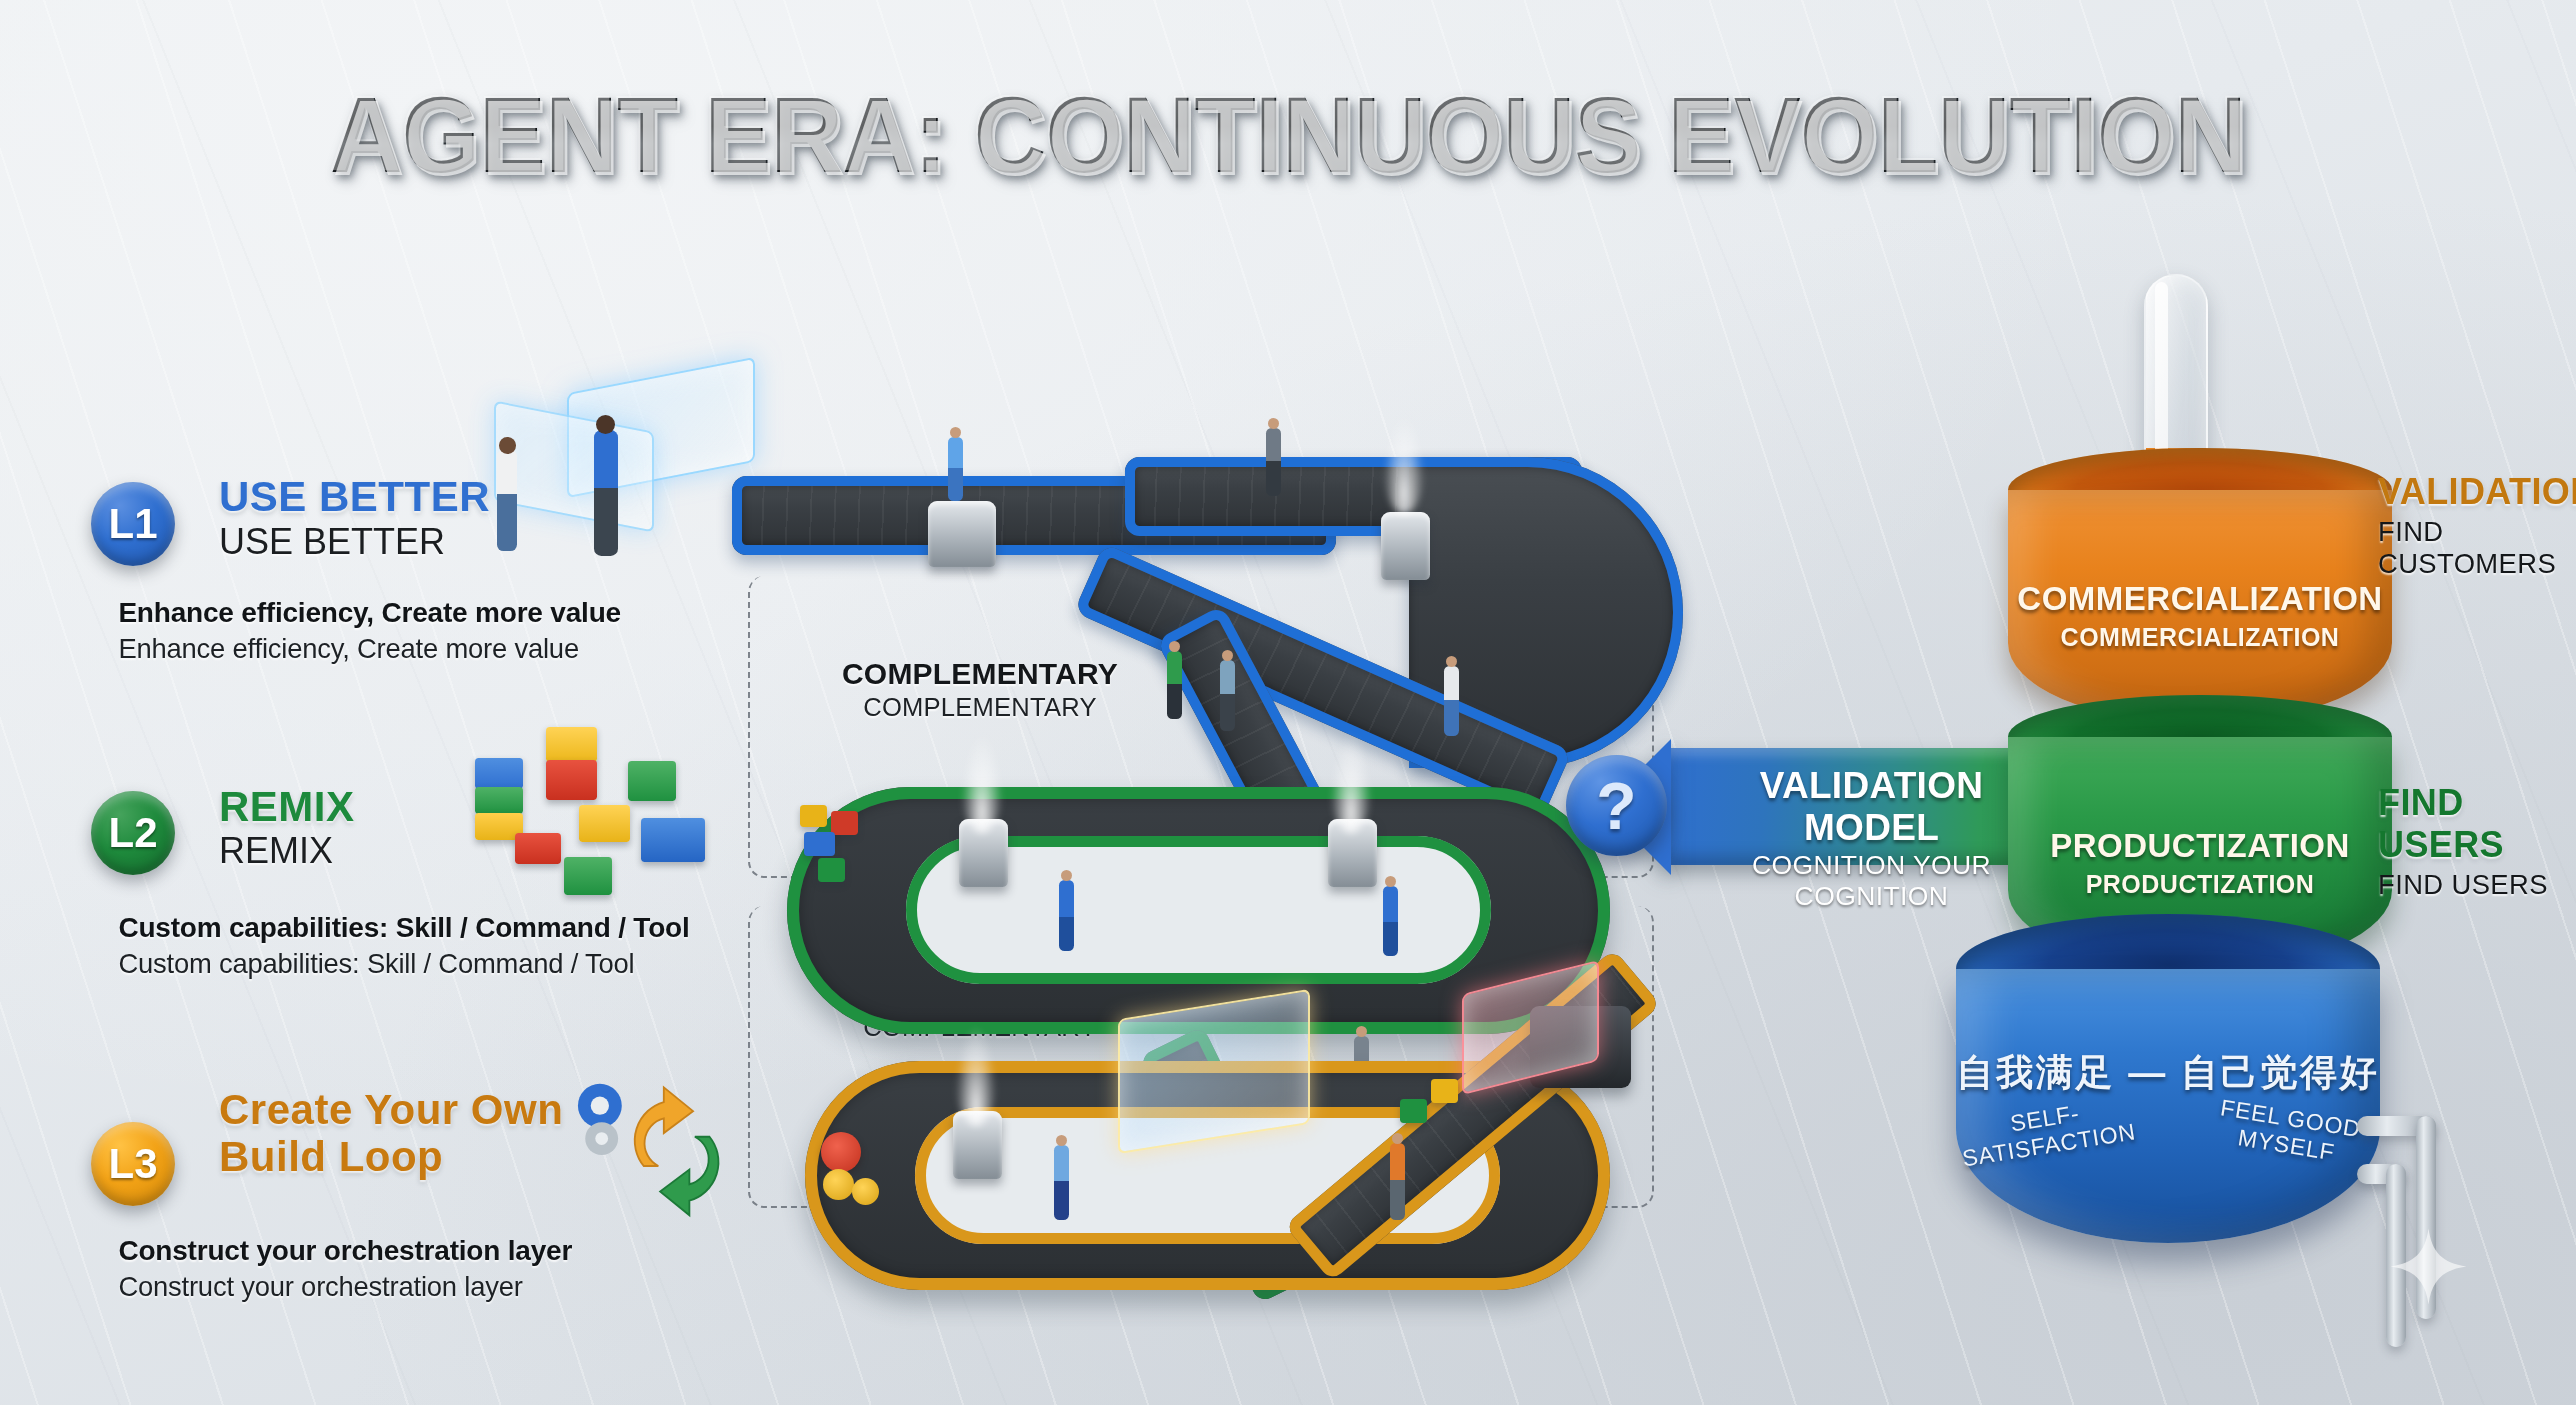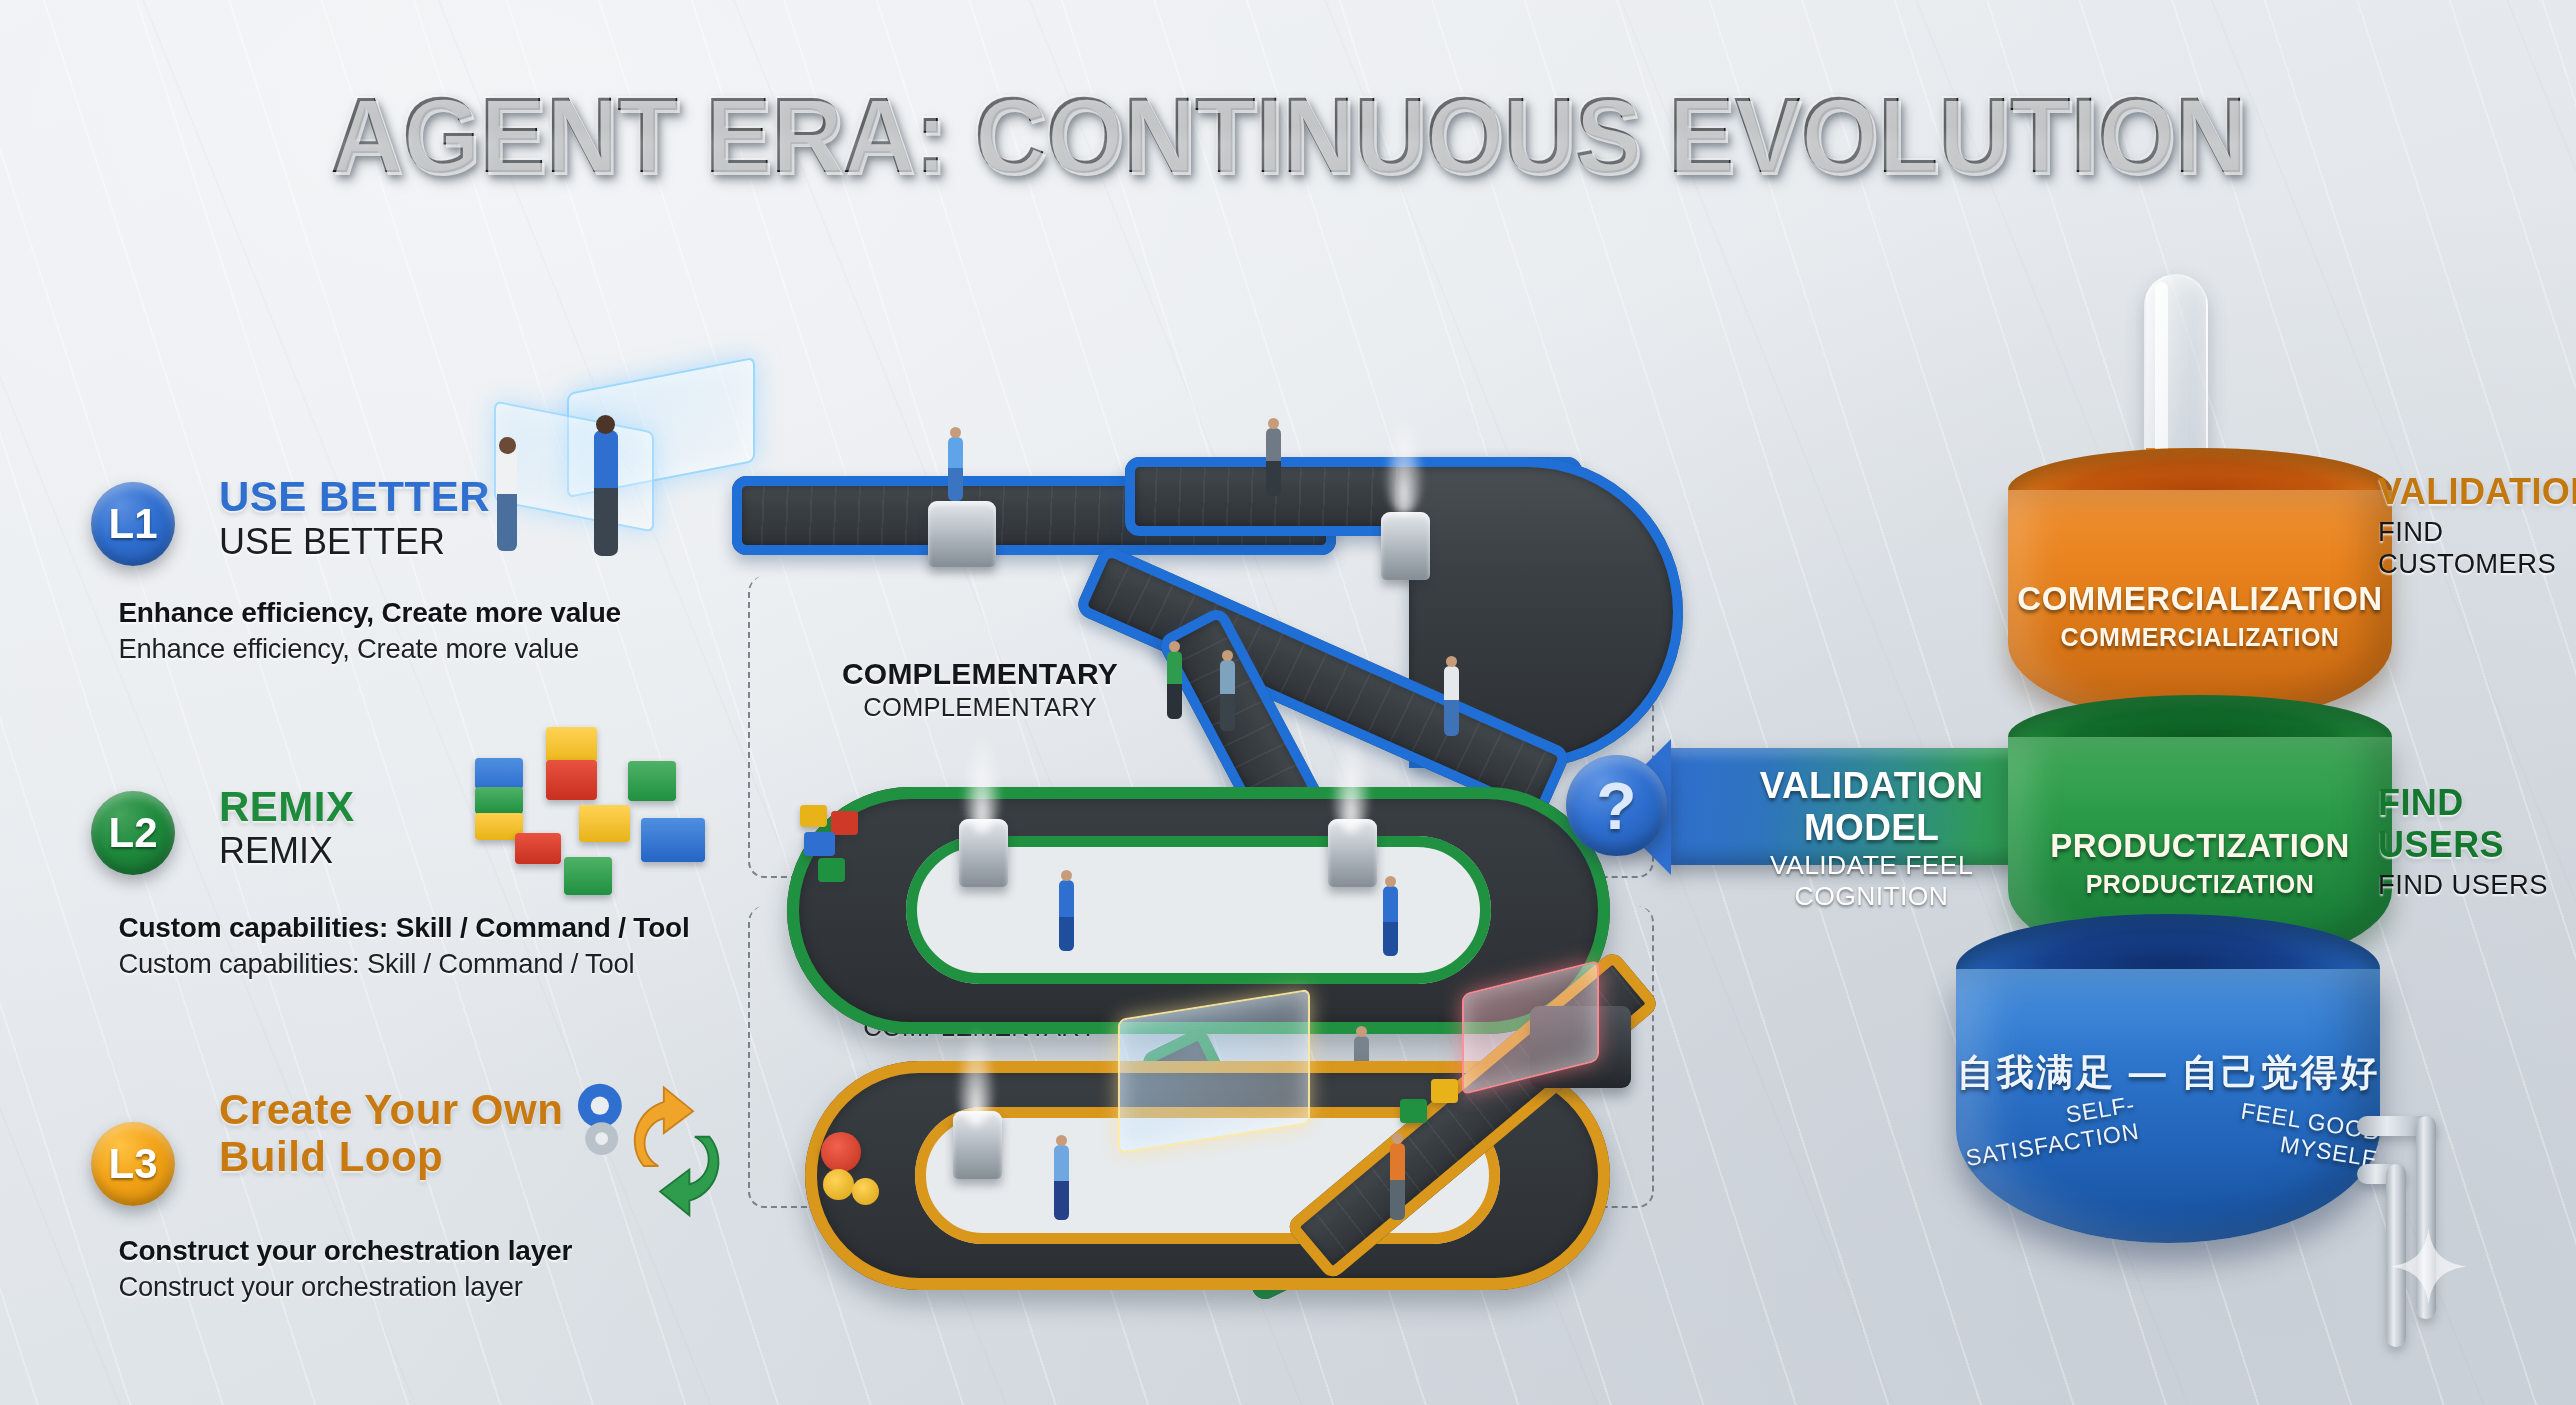--- a/index.html
+++ b/index.html
@@ -163,21 +163,21 @@
     position:absolute; left:0; right:0; top:0; height:110px; border-radius:50%;
     background:radial-gradient(ellipse at 50% 46%, #10306e 0%, #17418d 40%, #2a6ec6 72%, #3f89dd 100%);
     box-shadow:inset 0 11px 22px rgba(0,0,0,.4);
   }
   .base .body{
     position:absolute; left:0; right:0; top:55px; height:274px;
     border-radius:0 0 50% 50% / 0 0 42% 42%;
     background:linear-gradient(180deg,#4a92e0 0%,#2f78ce 30%,#2163b8 66%,#17509c 100%);
     box-shadow:0 20px 31px rgba(25,45,80,.38), inset -31px 0 44px rgba(0,0,0,.20), inset 31px 0 40px rgba(255,255,255,.18);
   }
-  .base .txt{position:absolute; left:0; right:0; top:134px; text-align:right; color:#eef4fb;}
+  .base .txt{position:absolute; left:0; right:0; top:134px; text-align:center; color:#eef4fb;}
   .base .cn{font-size:37px; font-weight:bold; letter-spacing:2.7px; text-shadow:0 2.7px 4.6px rgba(0,0,0,.5);}
   .base .en{font-size:23px; letter-spacing:0.9px; margin-top:7.3px; text-shadow:0 2.7px 4.6px rgba(0,0,0,.5);
             display:flex; justify-content:center; gap:59px;}
   .base .en span{display:inline-block;}
   .base .en .l{transform:rotate(-9deg);}
   .base .en .r{transform:rotate(9deg);}
 
   .pipes{position:absolute; left:381px; top:842px; width:137px; height:247px;}
   .pipe{position:absolute; background:linear-gradient(90deg,#aab3bb,#e7ecf0 38%,#c3cad1 70%,#9aa3ab);
         border-radius:12.8px; box-shadow:0 5.5px 9.1px rgba(50,60,70,.25);}
@@ -477,21 +477,21 @@
     <div class="lego" style="left:31px;top:0;width:27.4px;height:24px;background:#e8b318;"></div>
     <div class="lego" style="left:0;top:20px;width:27.4px;height:24px;background:#1f9140;"></div>
   </div>
 
   <div class="vbanner">
     <div class="arrowbody"></div>
     <div class="arrowtip"></div>
     <div class="qmark">?</div>
     <div class="vtxt">
       <div class="v1">VALIDATION MODEL</div>
-      <div class="v2">VALIDATE FEEL COGNITION</div>
+      <div class="v2">COGNITION YOUR COGNITION</div>
     </div>
   </div>
 
   <div class="stack">
 
     <div class="tube">
       <div class="fluid"></div>
       <div class="fluidtop"></div>
       <div class="gloss"></div>
     </div>

